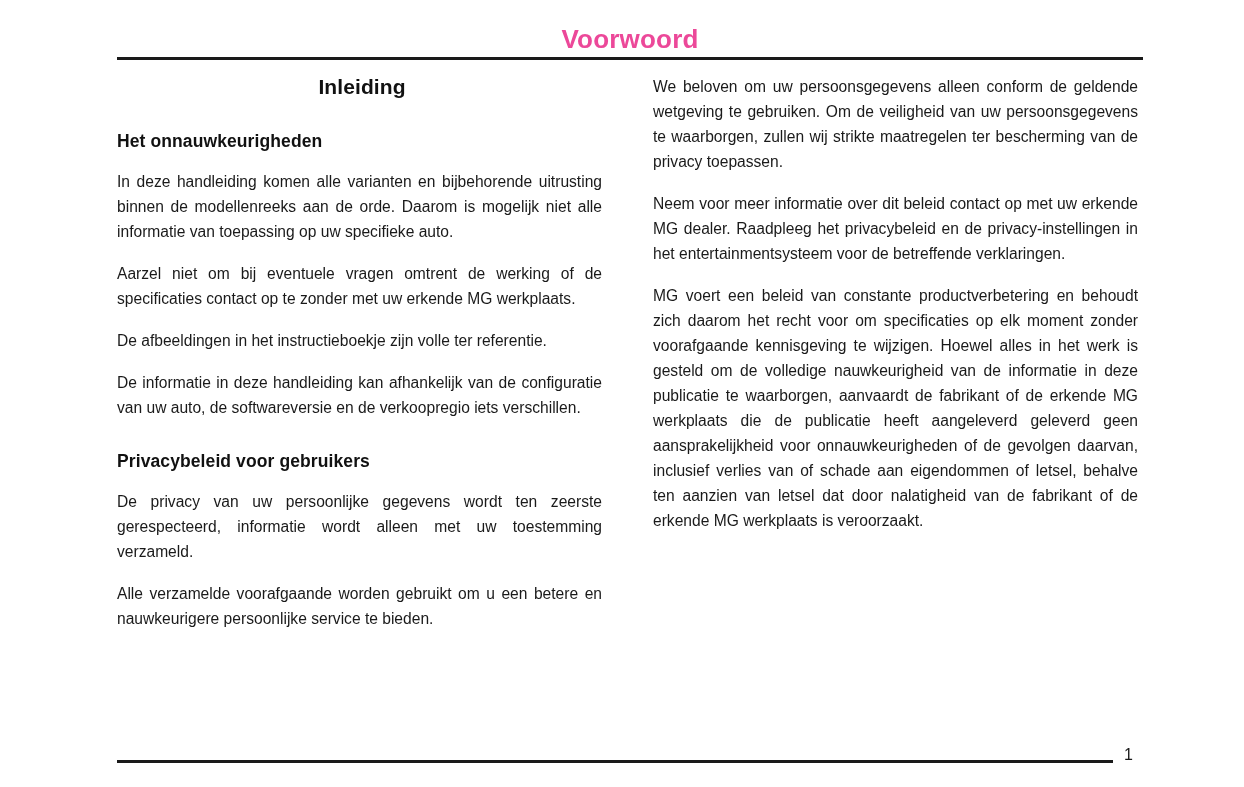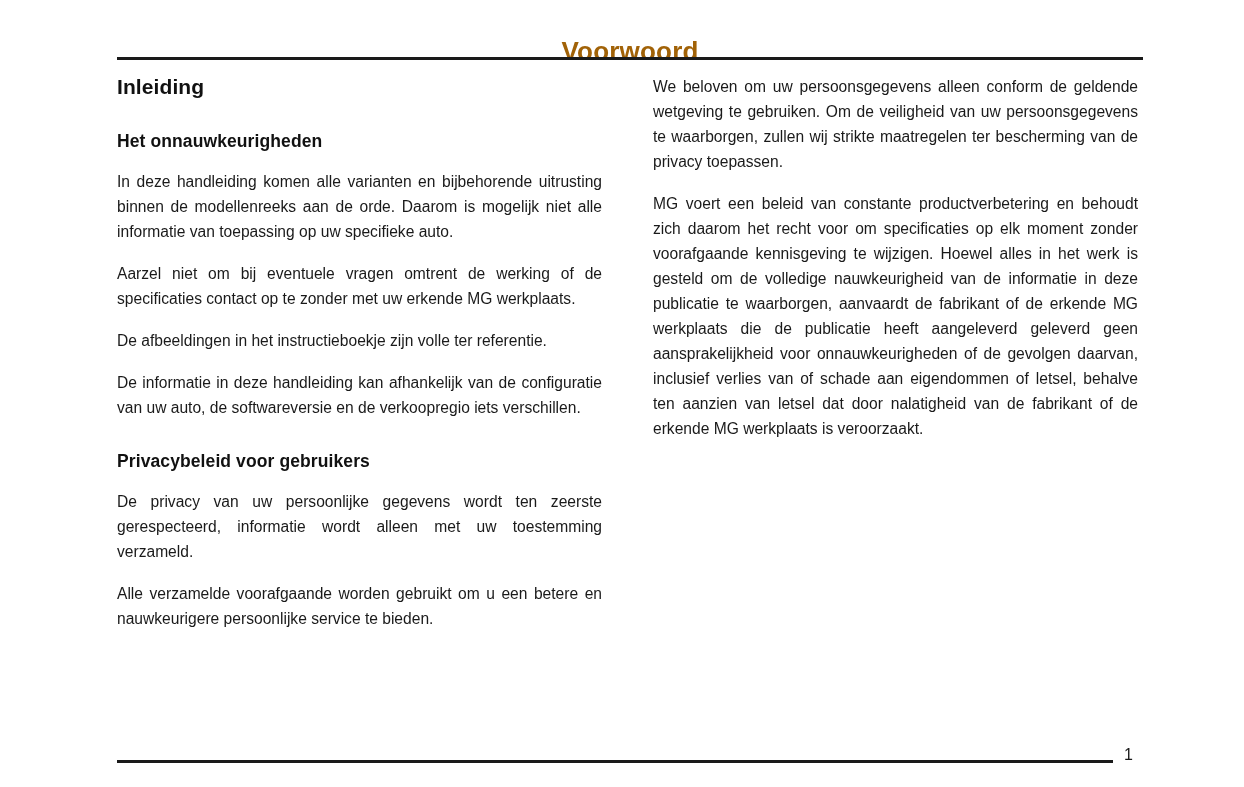--- a/index.html
+++ b/index.html
@@ -24,22 +24,22 @@
     left: 117px;
     top: 22px;
     width: 1026px;
   }
   .page-header .title {
     text-align: center;
     font-size: 26px;
     font-weight: bold;
     letter-spacing: 0.2px;
     line-height: 34px;
-    color: #a16207;
-    margin: 12px;
+    color: #ec4899;
+    margin: 0;
   }
   .rule-header {
     position: absolute;
     left: 117px;
     top: 57px;
     width: 1026px;
     height: 3px;
     background: #1a1a1a;
   }
 
@@ -57,20 +57,21 @@
   }
 
   h2.sect {
     font-size: 21px;
     font-weight: bold;
     line-height: 26px;
     margin: 0 0 0 0;
     padding: 0;
     color: #111111;
     letter-spacing: 0.1px;
+    text-align: center;
   }
   h3.subsect {
     font-size: 17.5px;
     font-weight: bold;
     line-height: 22px;
     margin: 30px 0 0 0;
     padding: 0;
     color: #111111;
     letter-spacing: 0.1px;
   }
@@ -127,20 +128,21 @@
       <p class="body">De afbeeldingen in het instructieboekje zijn volle ter re­ferentie.</p>
       <p class="body">De informatie in deze handleiding kan afhankelijk van de configuratie van uw auto, de softwareversie en de ver­koopregio iets verschillen.</p>
 
       <h3 class="subsect">Privacybeleid voor gebruikers</h3>
       <p class="body">De privacy van uw persoonlijke gegevens wordt ten zeer­ste gerespecteerd, informatie wordt alleen met uw toe­stemming verzameld.</p>
       <p class="body">Alle verzamelde voorafgaande worden gebruikt om u een betere en nauwkeurigere persoonlijke service te bieden.</p>
     </div>
 
     <div class="col col-right">
       <p class="body">We beloven om uw persoonsgegevens alleen conform de geldende wetgeving te gebruiken. Om de veiligheid van uw persoonsgegevens te waarborgen, zullen wij strikte maat­regelen ter bescherming van de privacy toepassen.</p>
+      <p class="body">Neem voor meer informatie over dit beleid contact op met uw erkende MG dealer. Raadpleeg het privacybeleid en de privacy-instellingen in het entertainmentsysteem voor de betreffende verklaringen.</p>
 
       <p class="body">MG voert een beleid van constante productverbetering en behoudt zich daarom het recht voor om specificaties op elk moment zonder voorafgaande kennisgeving te wij­zigen. Hoewel alles in het werk is gesteld om de volle­dige nauwkeurigheid van de informatie in deze publicatie te waarborgen, aanvaardt de fabrikant of de erkende MG werkplaats die de publicatie heeft aangeleverd geleverd geen aansprakelijkheid voor onnauwkeurigheden of de gevolgen daarvan, inclusief verlies van of schade aan eigen­dommen of letsel, behalve ten aanzien van letsel dat door nalatigheid van de fabrikant of de erkende MG werkplaats is veroorzaakt.</p>
     </div>
 
   </div>
 
   <div class="rule-footer"></div>
   <div class="page-number">1</div>
 
 </div>

